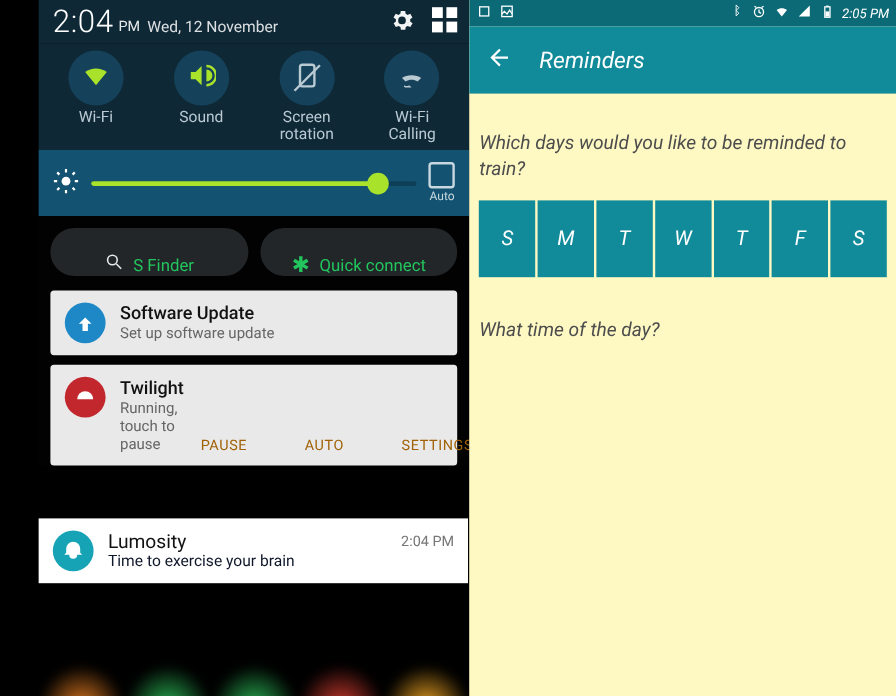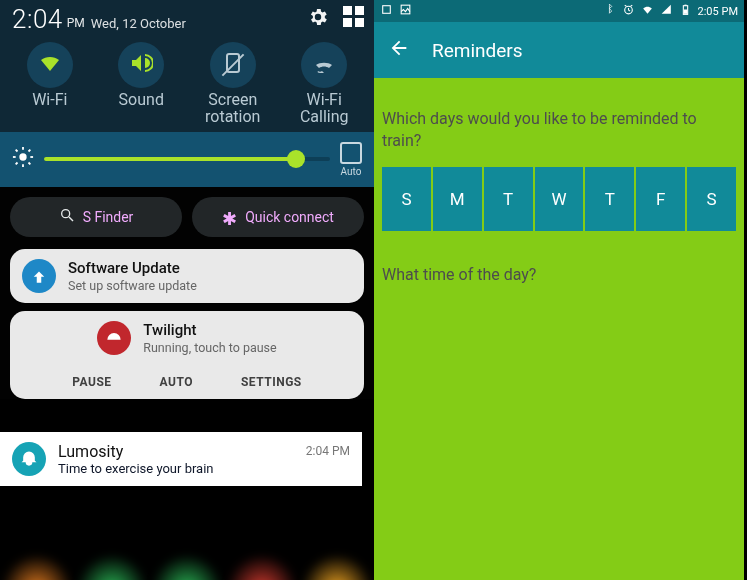--- a/index.html
+++ b/index.html
@@ -1,69 +1,69 @@
 <!DOCTYPE html>
 <html><head>
 <meta charset="utf-8">
 <style>
   * { box-sizing: border-box; margin: 0; padding: 0; font-family: -apple-system, "Helvetica Neue", Roboto, Arial, sans-serif; }
   html, body { width: 747px; height: 580px; overflow: hidden; background: #000; }
   .wrap { display: flex; width: 747px; height: 580px; }
   .pane { height: 580px; position: relative; overflow: hidden; }
-  .left  { width: 374px; background: #000; }
-  .right { width: 370px; background: #84cc16; }
+  .left  { width: 374px; background: #000; margin-left: 32px; }
+  .right { width: 370px; background: #fef9c3; font-style: italic; }
 
   
   .ns-head { background: #0f2836; color: #fff; display:flex; align-items:center; justify-content:space-between; padding: 4px 10px 2px 12px; }
   .ns-time { display:flex; align-items:baseline; gap:4px;}
   .ns-time .big { font-size:26px; font-weight:300; letter-spacing:.5px;}
   .ns-time .ampm{ font-size:12px; font-weight:400; opacity:.9; position:relative; top:-1px;}
   .ns-date { font-size:13px; opacity:.85; margin-left:6px;}
   .ns-icons { display:flex; gap:14px; }
   .ns-icons svg { width:22px; height:22px; fill:#fff; opacity:.95; }
   .grid4 { display:grid; grid-template-columns:repeat(2,9px); grid-template-rows:repeat(2,9px); gap:3px;}
   .grid4 span{background:#fff; width:9px; height:9px;}
 
   .qs-row { background:#0f2836; display:flex; justify-content:space-around; padding:6px 4px 6px 4px;}
   .qs { display:flex; flex-direction:column; align-items:center; width:66px;}
   .qs .circle{ width:46px; height:46px; border-radius:50%; background:#15425a; display:flex; align-items:center; justify-content:center;}
-  .qs .label { color:#b9cad3; font-size:16px; margin-top:4px; text-align:center; line-height:1.05;}
+  .qs .label { color:#b9cad3; font-size:13px; margin-top:4px; text-align:center; line-height:1.05;}
   .qs svg{ width:24px; height:24px; fill:#b9cad3;}
   .qs.on svg{ fill:#a9e22a;}
   .strike{ position:relative;}
   .strike::after{content:"";position:absolute; width:30px; height:2px; background:#b9cad3; transform:rotate(-45deg); top:22px; left:8px;}
 
   .slider-row{ background:#135270; display:flex; align-items:center; padding:10px 12px; gap:10px;}
   .slider-row svg{ width:22px; height:22px; fill:#fff; flex:none;}
   .track{ flex:1; height:4px; background:#0d3f57; border-radius:2px; position:relative;}
   .track .fill{ position:absolute; left:0; top:0; bottom:0; width:88%; background:#a9e22a; border-radius:2px;}
   .thumb{ position:absolute; width:18px; height:18px; background:#a9e22a; border-radius:50%; top:-7px; left:calc(88% - 9px);}
   .auto{ width:22px; height:22px; border:2px solid #c8d8e0; border-radius:3px; }
   .auto-lbl{ color:#c8d8e0; font-size:10px; margin-top:2px; text-align:center;}
   .auto-wrap{ display:flex; flex-direction:column; align-items:center; }
 
   .chips-row{ background:#020202; padding:10px 10px 12px 10px; display:flex; gap:10px;}
-  .chip{ flex:1; background:#222628; color:#f0abfc; border-radius:22px; height:40px; display:flex; align-items:center; justify-content:center; gap:8px; font-size:14px;}
+  .chip{ flex:1; background:#222628; color:#22c55e; border-radius:22px; height:40px; display:flex; align-items:flex-end; justify-content:center; gap:8px; font-size:14px;}
   .chip svg{ width:16px; height:16px; fill:#e6e9ea;}
   .ast{font-size:18px; position:relative; top:2px;}
 
   .cards{ background:#020202; padding:0 10px; display:flex; flex-direction:column; gap:8px;}
-  .card{ background:#e9e9e9; border-radius:15px; padding:10px 12px; display:flex; gap:12px; align-items:center; box-shadow:0 1px 0 rgba(0,0,0,.3);}
+  .card{ background:#e9e9e9; border-radius:3px; padding:10px 12px; display:flex; gap:12px; align-items:flex-end; box-shadow:0 1px 0 rgba(0,0,0,.3);}
   .card .badge{ width:34px; height:34px; border-radius:50%; flex:none; display:flex; align-items:center; justify-content:center;}
   .b-blue{ background:#1e88c7;}
   .b-red{ background:#c1272d;}
   .card .title{ font-size:15px; color:#111; font-weight:500;}
   .card .sub{ font-size:12.5px; color:#666; margin-top:1px;}
   .card .col{ flex:1;}
   .twi-actions{ display:flex; gap:48px; margin: 8px 2px 0 2px;}
-  .twi-actions span{ color:#404040; font-size:12px; letter-spacing:.5px; font-weight:700;}
-  .twi{ flex-direction:column;}
+  .twi-actions span{ color:#a16207; font-size:12px; letter-spacing:.5px; font-weight:400;}
+  .twi{ flex-direction:row;}
   .twi .row1{ display:flex; gap:12px; align-items:flex-start;}
 
-  .notif-lum{ position:absolute; left:0; right:12px; top:432px; background:#fff; display:flex; padding:10px 12px 10px 12px; align-items:flex-start; gap:12px; }
+  .notif-lum{ position:absolute; left:0; right:1px; top:432px; background:#fff; display:flex; padding:10px 12px 10px 12px; align-items:flex-start; gap:12px; }
   .lum-icon{ width:34px; height:34px; border-radius:50%; background:#16a3b5; display:flex; align-items:center; justify-content:center;}
   .lum-icon svg{ fill:#fff; width:20px; height:20px;}
   .lum-title{ font-size:16px; color:#111;}
   .lum-sub{ font-size:13px; color:#0f172a;}
   .lum-time{ font-size:12px; color:#777; margin-left:auto; margin-top:2px;}
 
   .clear-row{ position:absolute; left:0; right:0; top:492px; height:58px; background:#000; color:#bfc6c9; font-size:13px; letter-spacing:.5px; display:flex; align-items:flex-start; justify-content:flex-end; padding:8px 16px 0 0;}
   .dock-glow{ position:absolute; bottom:-64px; left:0; right:0; height:90px; display:flex; justify-content:space-around; }
   .glow{ width:72px; height:72px; border-radius:50%; filter: blur(4px);}
   .g1{ background:radial-gradient(circle,#e07a1f,transparent 70%);}
@@ -91,21 +91,21 @@
 
 <div class="wrap">
 
   <div class="pane left">
     <div class="ns-head">
       <div style="display:flex;align-items:baseline;">
         <div class="ns-time">
           <span class="big">2:04</span>
           <span class="ampm">PM</span>
         </div>
-        <span class="ns-date">Wed, 12 October</span>
+        <span class="ns-date">Wed, 12 November</span>
       </div>
       <div class="ns-icons">
         <span>
           <svg viewBox="0 0 24 24">
               <path d="M19.4 13a7.5 7.5 0 0 0 .1-1 7.5 7.5 0 0 0-.1-1l2.1-1.6-2-3.4-2.5 1a7.4 7.4 0 0 0-1.7-1l-.4-2.6h-4l-.4 2.6a7.4 7.4 0 0 0-1.7 1l-2.5-1-2 3.4L6.5 11a7.5 7.5 0 0 0-.1 1 7.5 7.5 0 0 0 .1 1l-2.1 1.6 2 3.4 2.5-1c.5.4 1.1.7 1.7 1l.4 2.6h4l.4-2.6c.6-.3 1.2-.6 1.7-1l2.5 1 2-3.4Zm-7.4 2.5A3.5 3.5 0 1 1 15.5 12 3.5 3.5 0 0 1 12 15.5Z"></path>
             </svg>
         </span>
         <span>
             <span class="grid4">
               <span></span>

